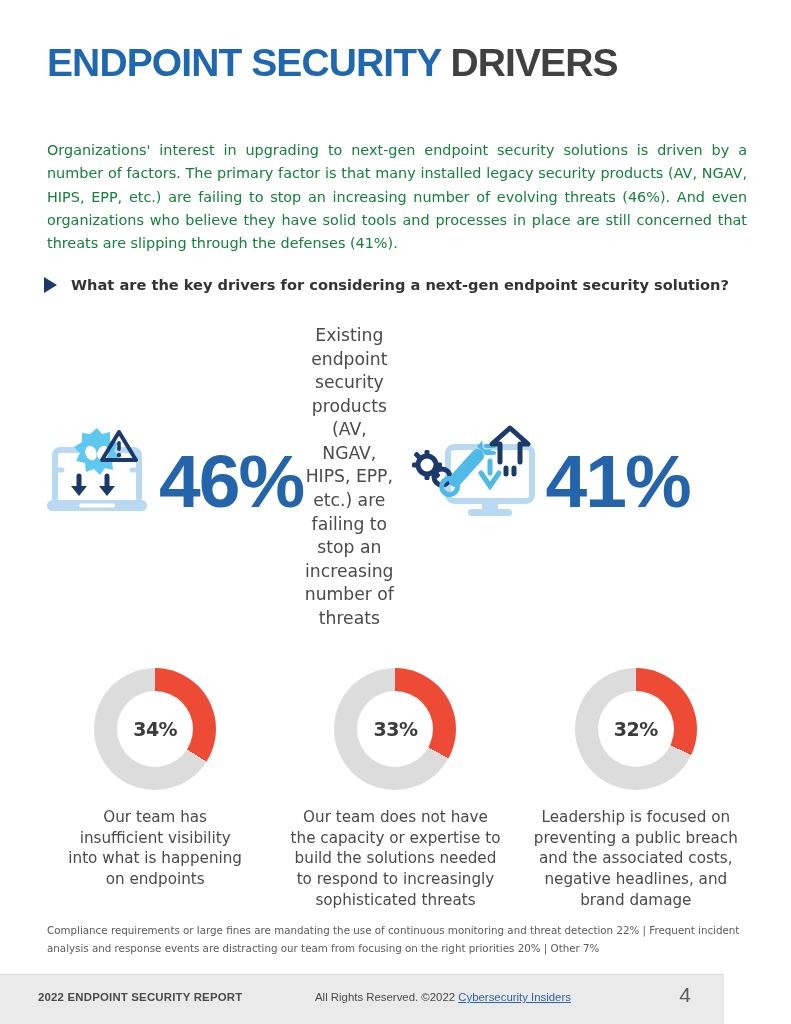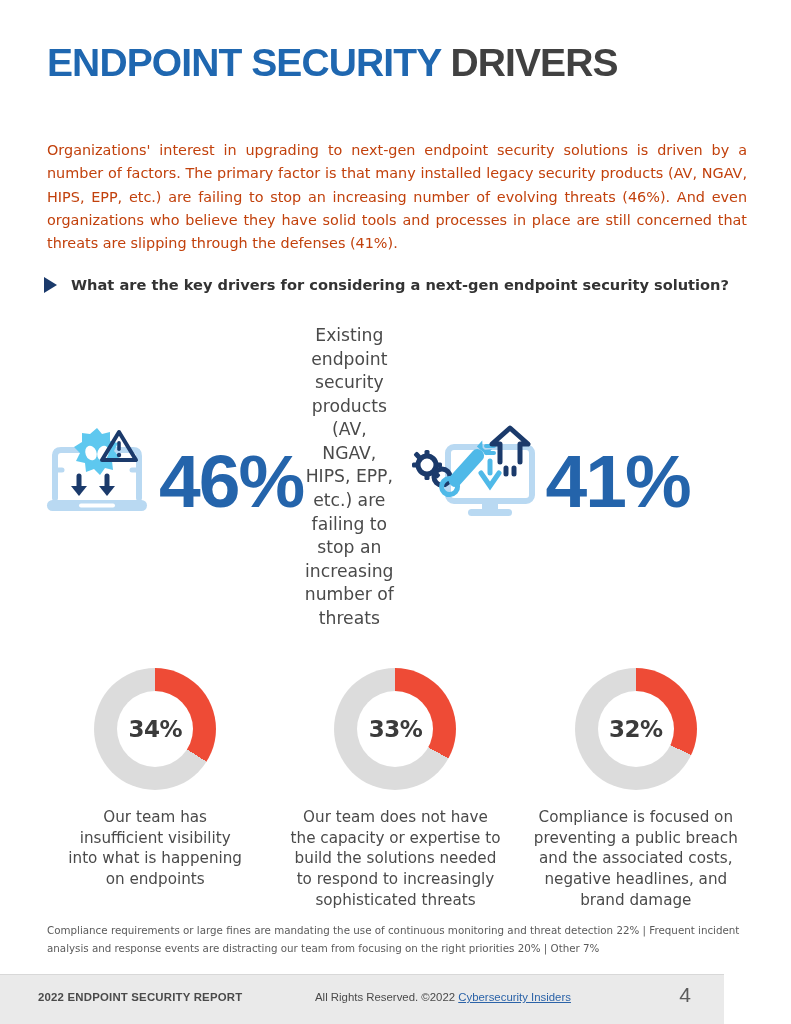--- a/index.html
+++ b/index.html
@@ -39,21 +39,21 @@
   .title .dark { color: #414141; }
 
   
   .intro {
     position: absolute;
     left: 47px;
     top: 139px;
     width: 700px;
     font-size: 14.4px;
     line-height: 1.62;
-    color: #c2410c;
+    color: #15803d;
     text-align: justify;
     font-family: "DejaVu Sans", sans-serif;
   }
 
   
   .question-row {
     position: absolute;
     left: 44px;
     top: 276px;
     display: flex;
@@ -139,21 +139,21 @@
     top: 23px;
     width: 76px;
     height: 76px;
     border-radius: 50%;
     background: #ffffff;
     display: flex;
     align-items: center;
     justify-content: center;
   }
   .donut-value {
-    font-size: 23px;
+    font-size: 19px;
     font-weight: bold;
     color: #3b3b3b;
     letter-spacing: -0.5px;
     font-family: "DejaVu Sans", sans-serif;
   }
   .donut-caption {
     margin-top: 17px;
     font-size: 15.2px;
     line-height: 1.36;
     color: #4a4a4a;
@@ -343,21 +343,21 @@
 to respond to increasingly
 sophisticated threats</div>
     </div>
 
     <div class="donut-col">
       <div class="donut" style="background: conic-gradient(rgb(238, 75, 54) 0deg, rgb(238, 75, 54) 115.2deg, rgb(220, 220, 220) 115.2deg, rgb(220, 220, 220) 360deg);">
         <div class="donut-hole">
           <span class="donut-value">32%</span>
         </div>
       </div>
-      <div class="donut-caption">Compliance is focused on
+      <div class="donut-caption">Leadership is focused on
 preventing a public breach
 and the associated costs,
 negative headlines, and
 brand damage</div>
     </div>
 
   </div>
 
   <div class="footnote">Compliance requirements or large fines are mandating the use of continuous monitoring and threat detection 22% |  Frequent incident analysis and response events are distracting our team from focusing on the right priorities 20%  | Other 7%</div>
 

